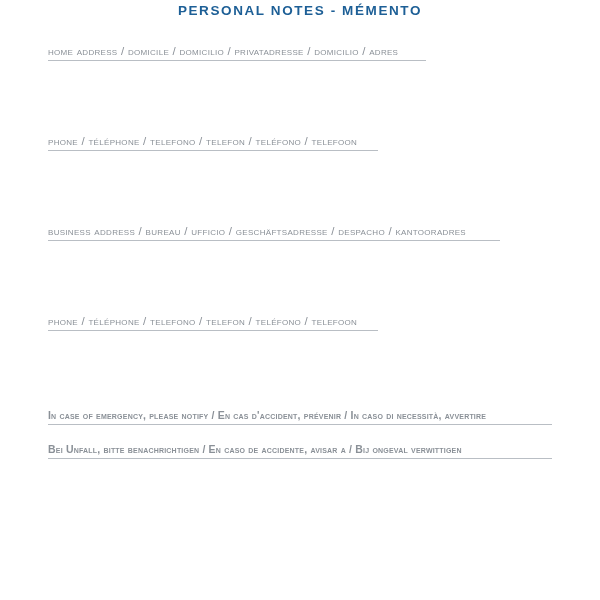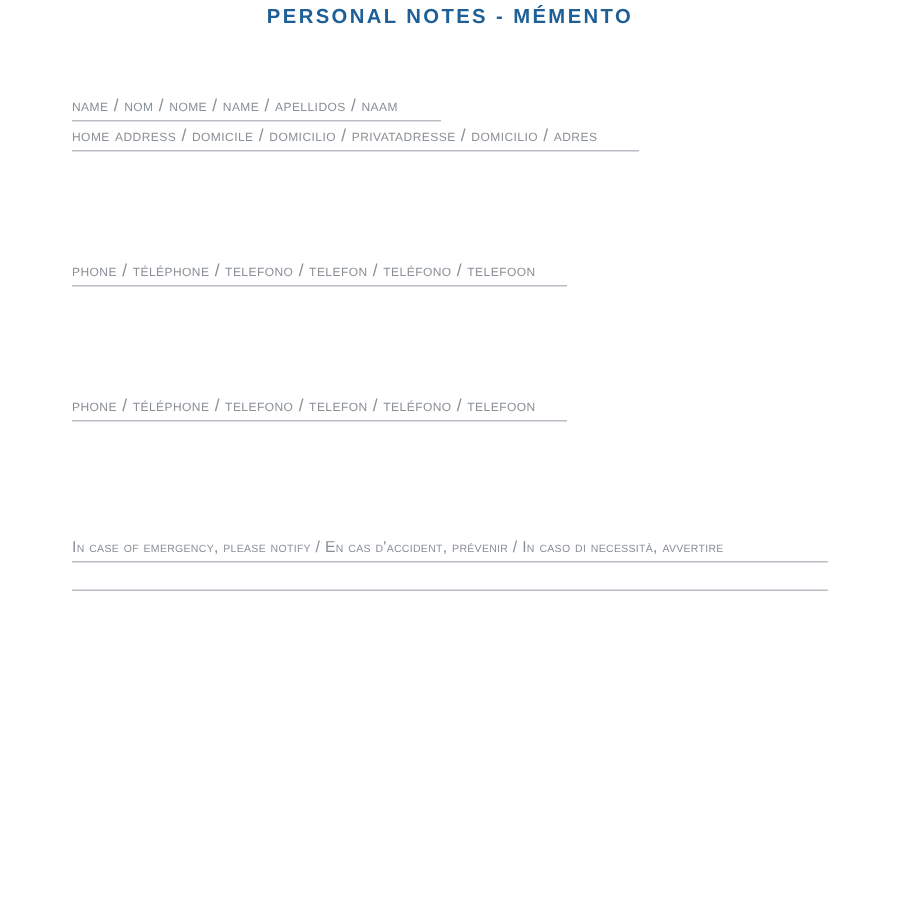--- a/index.html
+++ b/index.html
@@ -67,20 +67,21 @@
   .f-phone1 .field-rule { width: 330px; }
 
   .f-business { margin-top: 70px; }
   .f-business .field-rule { width: 452px; }
 
   .f-phone2 { margin-top: 70px; }
   .f-phone2 .field-rule { width: 330px; }
 
   .emergency {
     margin-top: 78px;
+    font-weight: bold;
   }
   .emergency .em-line {
     font-size: 10.5px;
     color: #8a9097;
     letter-spacing: 0.2px;
     white-space: nowrap;
     padding-bottom: 3px;
   }
   .emergency .em-rule {
     border-bottom: 1px solid #b9bec4;
@@ -96,41 +97,42 @@
 <body>
 
 <div class="page">
 
   <div class="title-block">
     <span class="title-line">PERSONAL NOTES - MÉMENTO</span>
   </div>
 
   <div class="fields">
 
-    <div class="field f-name">
-      <div class="field-label sc">Name / Nom / Nome / Name / Apellidos / Naam</div>
-      <div class="field-rule"></div>
-    </div>
 
     <div class="field f-home">
       <div class="field-label sc">Home Address / Domicile / Domicilio / Privatadresse / Domicilio / Adres</div>
       <div class="field-rule"></div>
     </div>
 
     <div class="field f-phone1">
       <div class="field-label sc">Phone / Téléphone / Telefono / Telefon / Teléfono / Telefoon</div>
       <div class="field-rule"></div>
     </div>
 
+    <div class="field f-business">
+      <div class="field-label sc">Business Address / Bureau / Ufficio / Geschäftsadresse / Despacho / Kantooradres</div>
+      <div class="field-rule"></div>
+    </div>
 
     <div class="field f-phone2">
       <div class="field-label sc">Phone / Téléphone / Telefono / Telefon / Teléfono / Telefoon</div>
       <div class="field-rule"></div>
     </div>
 
     <div class="emergency">
       <div class="em-line sc">In case of emergency, please notify / En cas d'accident, prévenir / In caso di necessità, avvertire</div>
       <div class="em-rule"></div>
+      <div class="em-line sc">Bei Unfall, bitte benachrichtigen / En caso de accidente, avisar a / Bij ongeval verwittigen</div>
       <div class="em-rule"></div>
     </div>
 
   </div>
 </div>
 
 </body></html>

